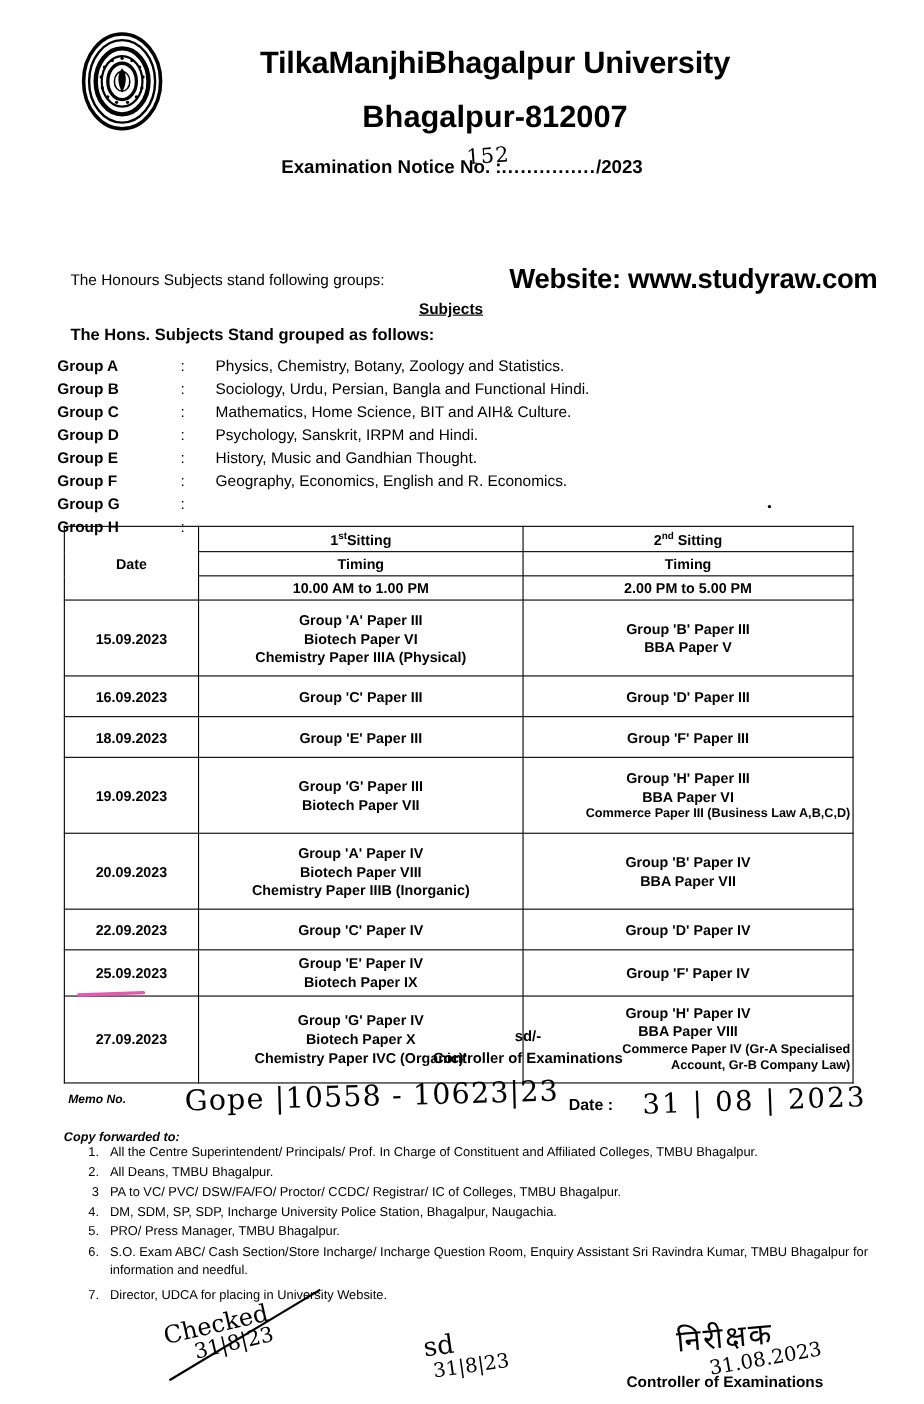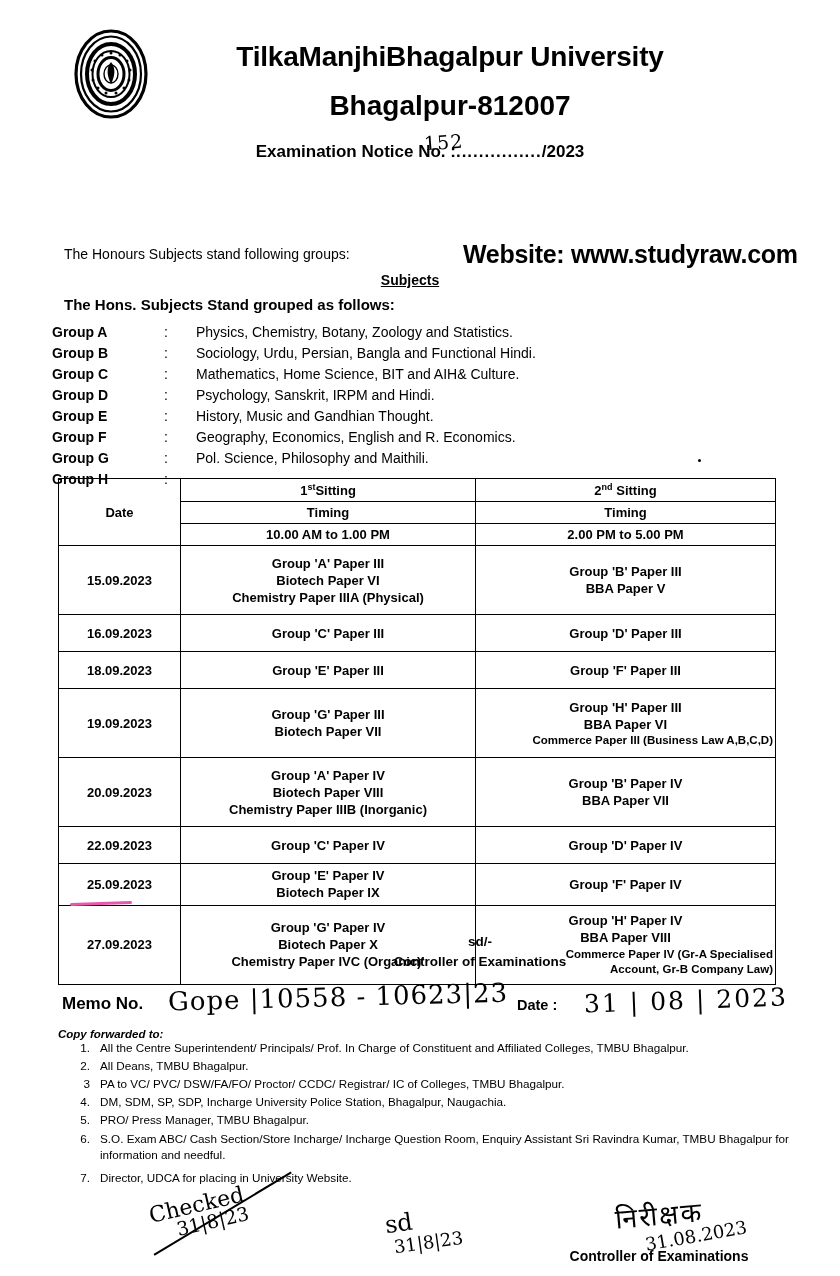--- a/index.html
+++ b/index.html
@@ -195,22 +195,23 @@
   .memo-row {
     position: absolute;
     top: 988px;
     left: 62px;
     right: 40px;
     height: 46px;
   }
   .memo-label {
     position: absolute;
     left: 0; top: 6px;
-    font-size: 17px;
-    font-weight: bold;
+    font-size: 11px;
+    font-weight: bold;
+    font-style: italic;
   }
   .hw-memo {
     position: absolute;
     left: 106px;
     top: -6px;
     font-family: "DejaVu Serif", serif;
     font-size: 26px;
     letter-spacing: 1px;
     transform: rotate(-1.5deg);
   }
@@ -428,21 +429,20 @@
       <span class="group-subjects">History, Music and Gandhian Thought.</span>
     </div>
     <div class="group-row">
       <span class="group-name">Group F</span>
       <span class="group-colon">:</span>
       <span class="group-subjects">Geography, Economics, English and R. Economics.</span>
     </div>
     <div class="group-row">
       <span class="group-name">Group G</span>
       <span class="group-colon">:</span>
-      <span class="group-subjects">Pol. Science, Philosophy and Maithili.</span>
     </div>
     <div class="group-row">
       <span class="group-name">Group H</span>
       <span class="group-colon">:</span>
     </div>
   </div>
 
   <div class="stray-dot"></div>
 
   <div class="sched-wrap">

